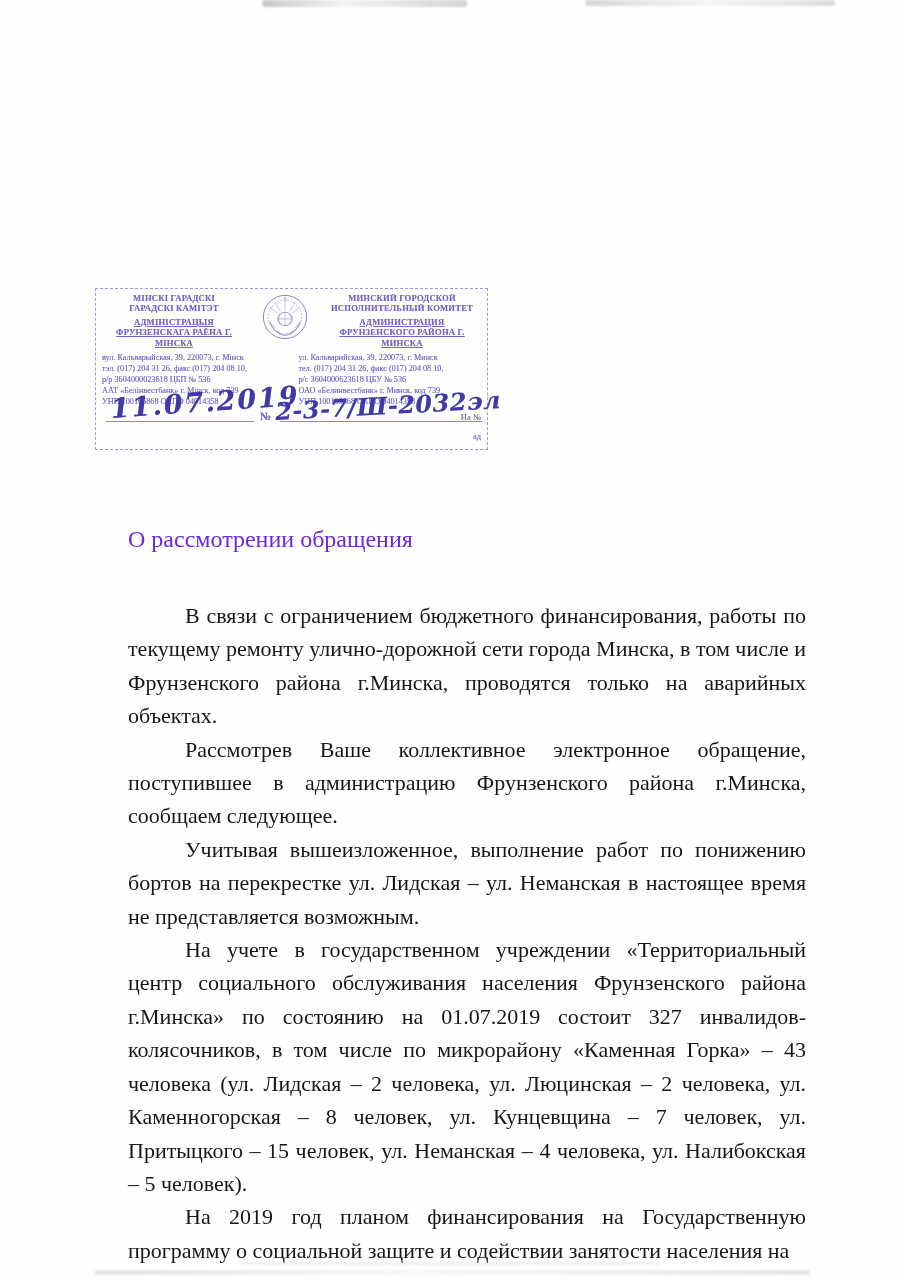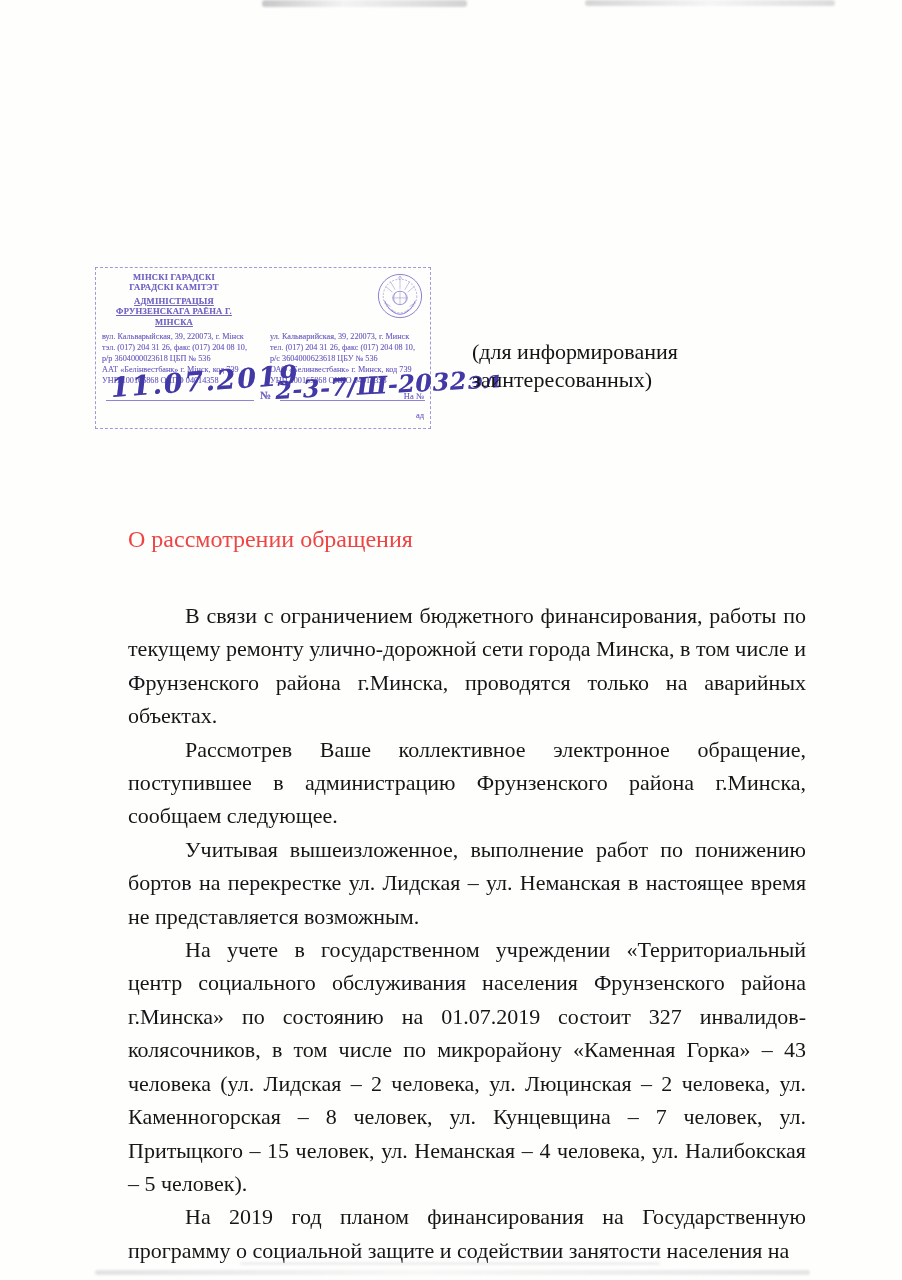--- a/index.html
+++ b/index.html
@@ -17,21 +17,21 @@
     background:linear-gradient(90deg,rgba(120,120,128,.30),rgba(170,170,178,.10) 50%,rgba(120,120,128,.26));
     filter:blur(1px);}
   .smudge.b1{left:95px;top:1270px;width:715px;height:5px;
     background:linear-gradient(90deg,rgba(130,130,138,.22),rgba(175,175,182,.08) 45%,rgba(130,130,138,.20));
     filter:blur(1px);}
   .smudge.b2{left:240px;top:1262px;width:420px;height:3px;
     background:rgba(150,150,158,.14);filter:blur(1px);}
 
   
   .stamp{
-    position:absolute;left:95px;top:267px;width:336px;height:162px;
+    position:absolute;left:95px;top:288px;width:393px;height:162px;
     box-sizing:border-box;padding:4px 6px 2px 6px;
     color:#7165c4;border:1px dashed rgba(123,109,205,.70);
     text-shadow:0 0 .6px rgba(113,101,196,.55);
   }
   .stamp-head{display:flex;justify-content:space-between;align-items:flex-start;}
   .stamp-col{text-align:center;font-weight:bold;}
   .stamp-col.left{width:144px;}
   .stamp-col.right{width:158px;}
   .org-line{font-size:8.6px;line-height:10.4px;letter-spacing:.2px;}
   .dept{margin-top:3px;text-decoration:underline;}
@@ -51,21 +51,21 @@
   }
   .hw.date{position:absolute;left:8px;bottom:3px;font-size:27px;letter-spacing:2px;transform:rotate(-4deg);transform-origin:left bottom;}
   .hw.num{position:absolute;left:172px;bottom:1px;font-size:24px;letter-spacing:.5px;transform:rotate(-3deg);transform-origin:left bottom;white-space:nowrap;}
 
   .refline{position:absolute;left:8px;right:6px;bottom:3px;display:flex;align-items:flex-end;gap:4px;font-size:8.5px;flex-direction:column;}
   .ref-underline{flex:1;border-bottom:1px solid rgba(123,109,205,.8);height:9px;}
   .ref-word{padding-bottom:0;}
 
   
   .annotation{position:absolute;left:472px;top:338px;width:260px;font-size:22px;line-height:28px;color:#141414;}
-  .subject{position:absolute;left:128px;top:526px;font-size:24px;color:#ef4444;}
+  .subject{position:absolute;left:128px;top:526px;font-size:24px;color:#6d28d9;}
   .letter-body{
     position:absolute;left:128px;top:599px;width:678px;
     font-size:22px;line-height:33.4px;text-align:justify;color:#161616;
   }
   .letter-body p{margin:0;text-indent:57px;}
 </style>
 </head>
 <body>
 
 <div class="page">
@@ -92,20 +92,28 @@
           <circle cx="25" cy="25" r="17.5" stroke-width="0.6" stroke-dasharray="2 1.5"></circle>
           <ellipse cx="25" cy="27" rx="7.5" ry="7" stroke-width="0.8"></ellipse>
           <path d="M17.5 27 H32.5 M25 20 V34 M20 21.5 C18 27,18 27,20 32.5 M30 21.5 C32 27,32 27,30 32.5" stroke-width="0.5"></path>
           <path d="M25 18 L25 8 M20 18.5 L15 10 M30 18.5 L35 10 M17 21 L10 15 M33 21 L40 15" stroke-width="0.5"></path>
           <path d="M9 30 C13 40,20 44,25 44 C30 44,37 40,41 30" stroke-width="1"></path>
           <path d="M11 33 L15 36 M39 33 L35 36 M16 39 L19 41 M34 39 L31 41" stroke-width="0.6"></path>
           <path d="M23.5 6.5 L25 4 L26.5 6.5 L25 8 Z" stroke-width="0.6"></path>
         </g>
       </svg>
 
+      <div class="stamp-col right">
+        <div class="org-line">МИНСКИЙ ГОРОДСКОЙ</div>
+        <div class="org-line">ИСПОЛНИТЕЛЬНЫЙ КОМИТЕТ</div>
+        <div class="dept">
+          <div class="org-line">АДМИНИСТРАЦИЯ</div>
+          <div class="org-line">ФРУНЗЕНСКОГО РАЙОНА Г. МИНСКА</div>
+        </div>
+      </div>
     </div>
 
     <div class="addr-row">
       <div class="addr">
         <div class="addr-line">вул. Кальварыйская, 39, 220073, г. Мінск</div>
         <div class="addr-line">тэл. (017) 204 31 26, факс (017) 204 08 10,</div>
         <div class="addr-line">р/р 3604000023618 ЦБП № 536</div>
         <div class="addr-line">ААТ «Белінвестбанк» г. Мінск, код 739</div>
         <div class="addr-line">УНП 100165868 ОКПО 04014358</div>
       </div>
@@ -127,24 +135,20 @@
     </div>
 
     <div class="refline">
       <span class="ref-word">На №</span>
       <span class="ref-underline"></span>
       <span class="ref-word">ад</span>
       <span class="ref-underline"></span>
     </div>
   </div>
 
-  <div class="annotation">
-    <div>(для информирования</div>
-    <div>заинтересованных)</div>
-  </div>
 
   <div class="subject">О рассмотрении обращения</div>
 
   <div class="letter-body">
     <p>В связи с ограничением бюджетного финансирования, работы по текущему ремонту улично-дорожной сети города Минска, в том числе и Фрунзенского района г.Минска, проводятся только на аварийных объектах.</p>
     <p>Рассмотрев Ваше коллективное электронное обращение, поступившее в администрацию Фрунзенского района г.Минска, сообщаем следующее.</p>
     <p>Учитывая вышеизложенное, выполнение работ по понижению бортов на перекрестке ул. Лидская – ул. Неманская в настоящее время не представляется возможным.</p>
     <p>На учете в государственном учреждении «Территориальный центр социального обслуживания населения Фрунзенского района г.Минска» по состоянию на 01.07.2019 состоит 327 инвалидов-колясочников, в том числе по микрорайону «Каменная Горка» – 43 человека (ул. Лидская – 2 человека, ул. Люцинская – 2 человека, ул. Каменногорская – 8 человек, ул. Кунцевщина – 7 человек, ул. Притыцкого – 15 человек, ул. Неманская – 4 человека, ул. Налибокская – 5 человек).</p>
     <p>На 2019 год планом финансирования на Государственную программу о социальной защите и содействии занятости населения на</p>
   </div>

